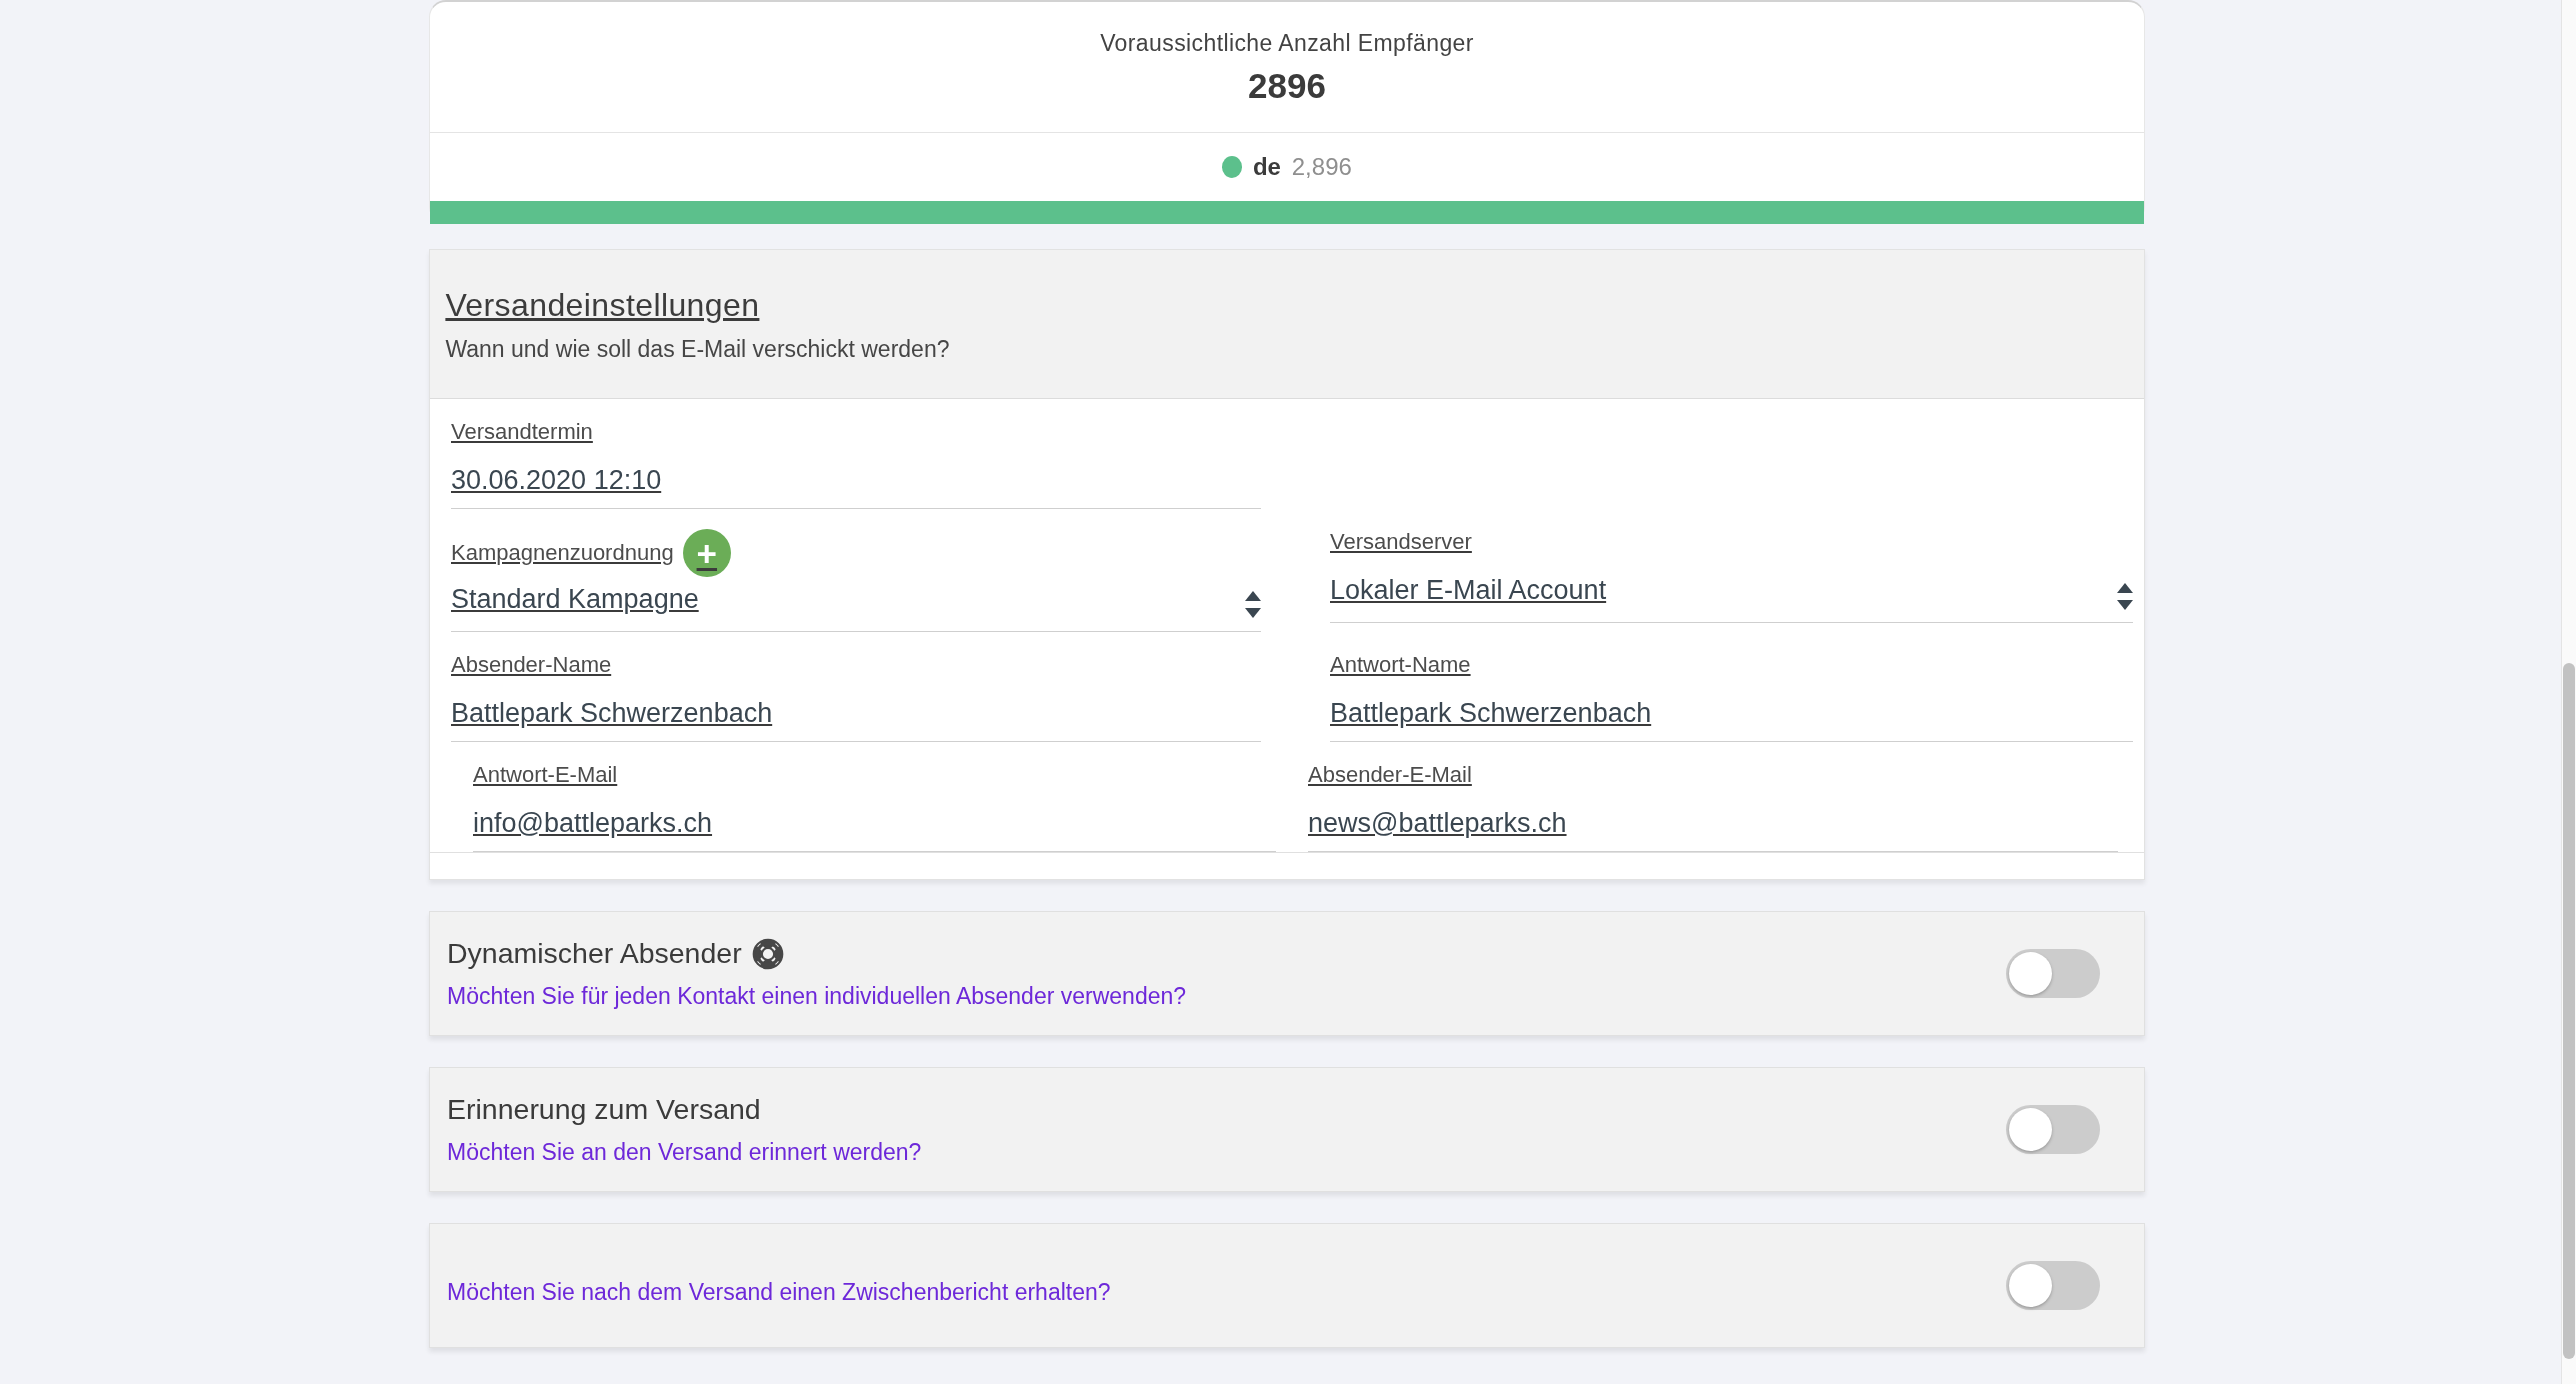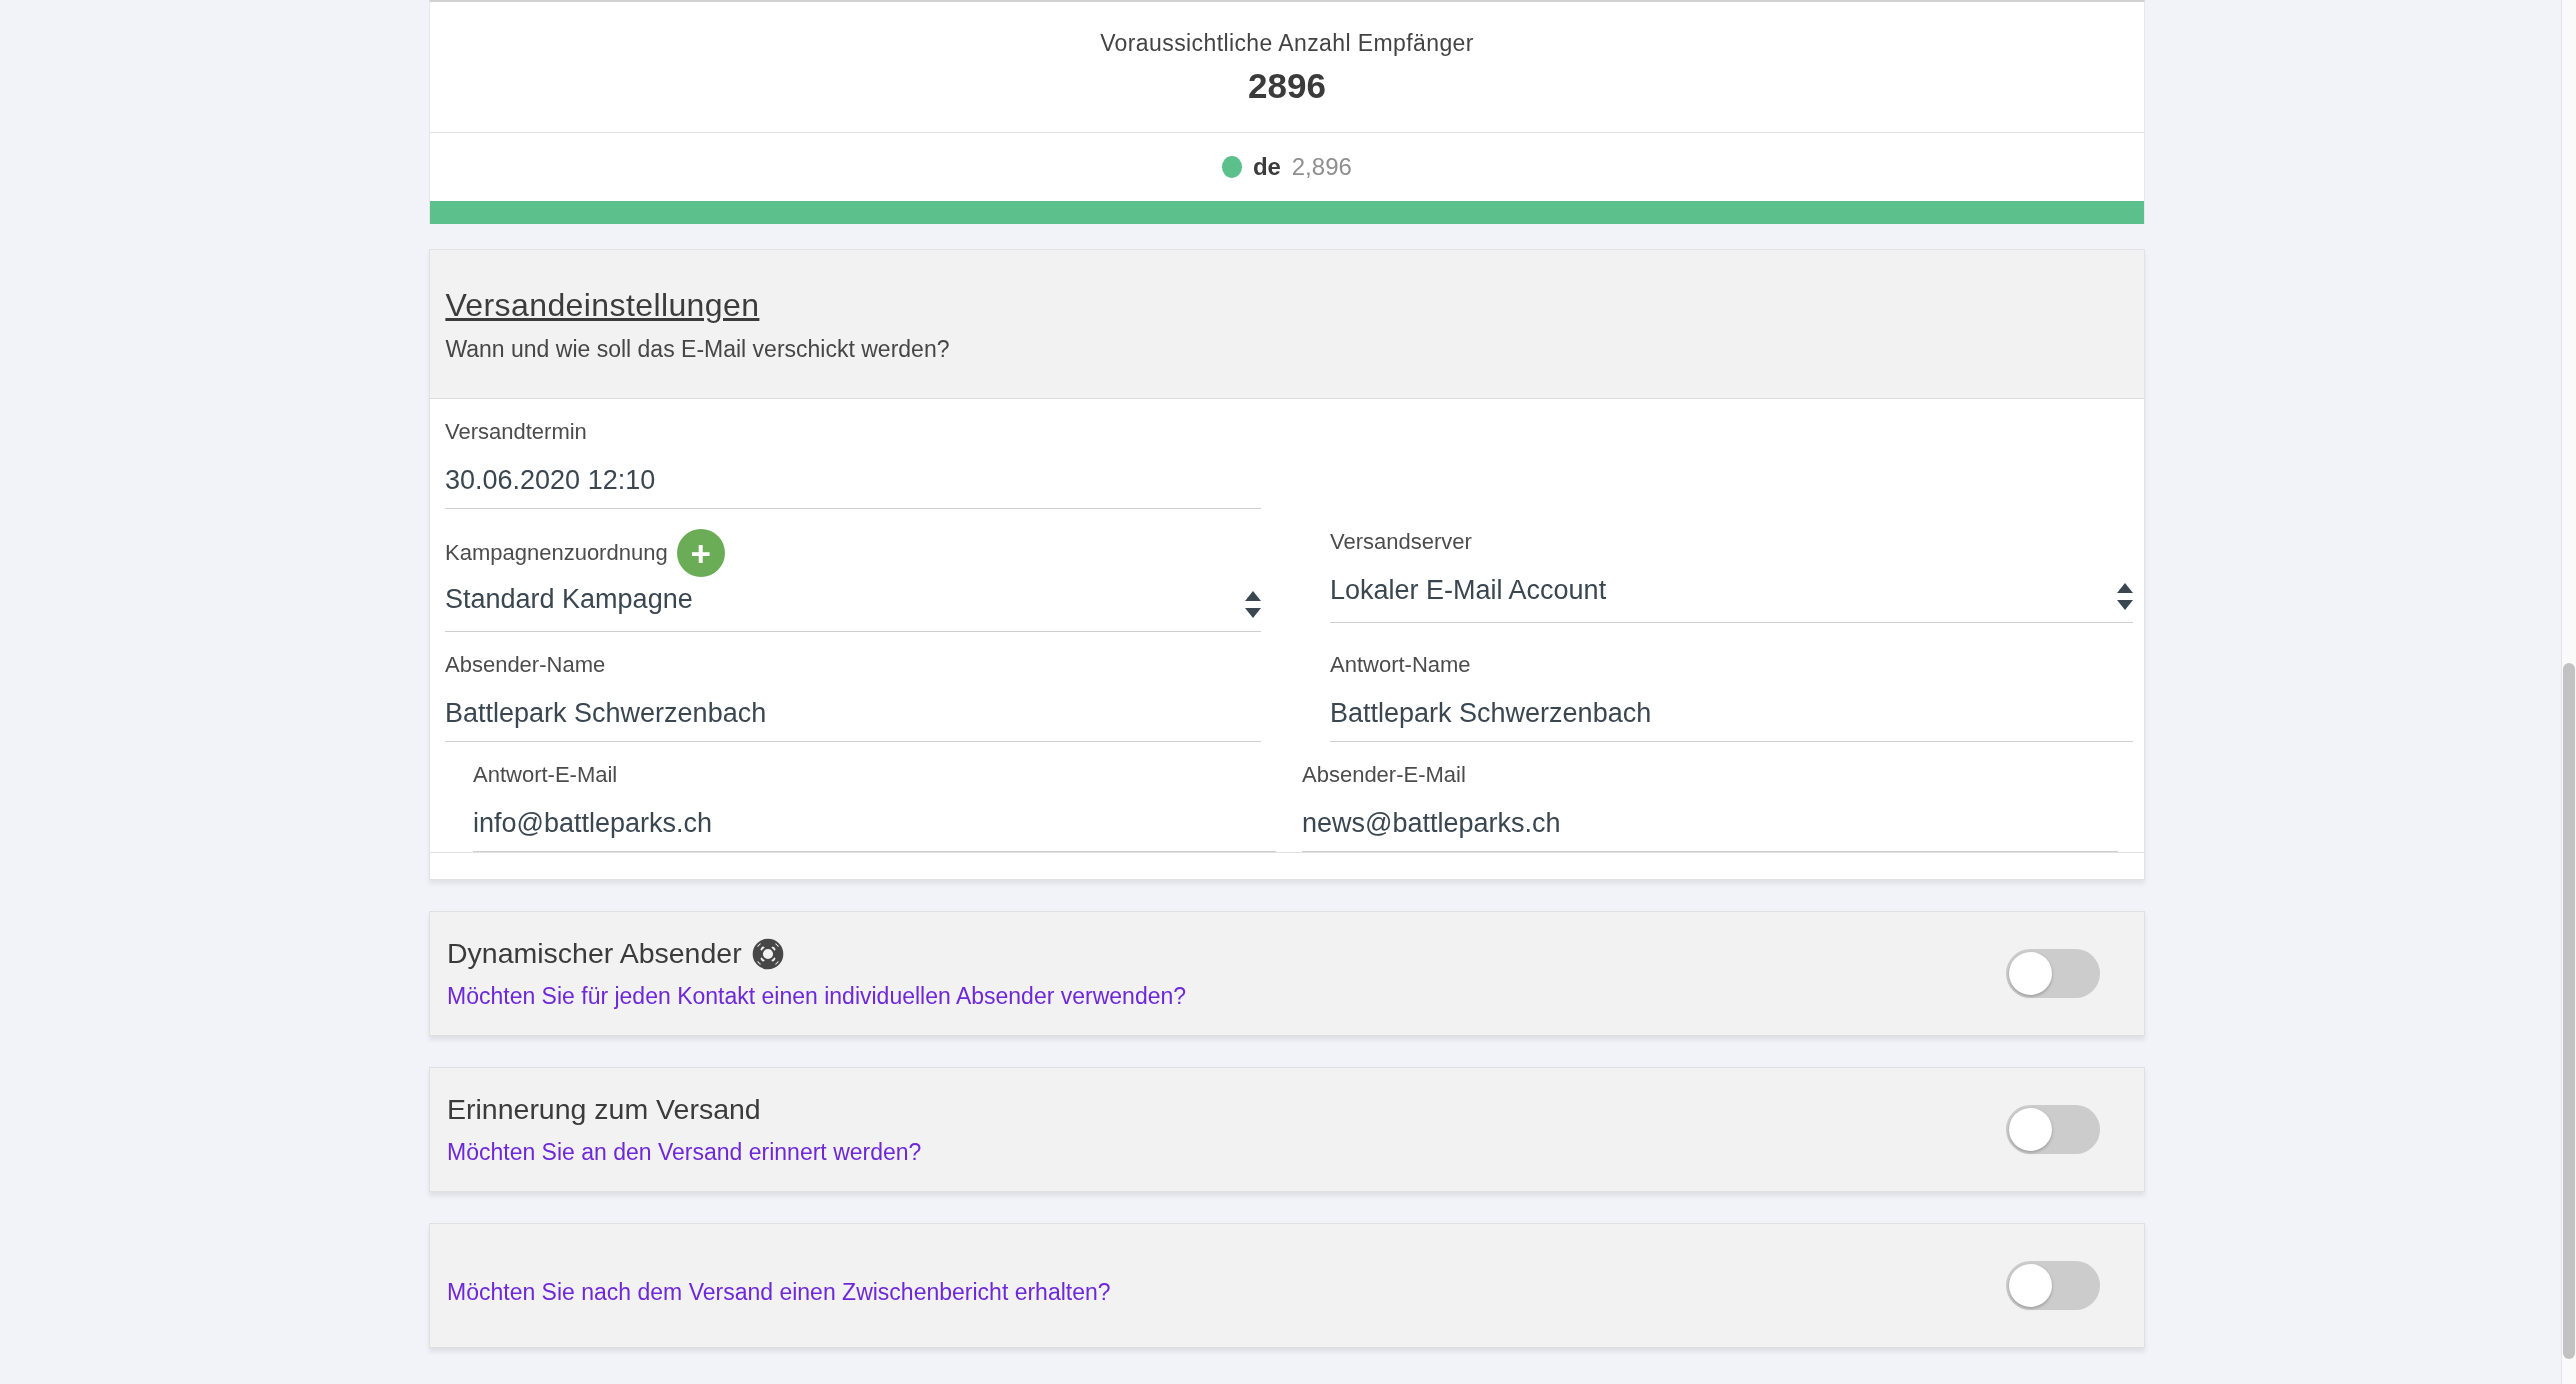--- a/index.html
+++ b/index.html
@@ -11,20 +11,21 @@
     position:relative;
   }
   .content { position:absolute; left:429px; top:0; width:1716px; }
 
   
   .card-stat {
     background:#ffffff;
     border-top:2.3px solid #d2d2d2;
     border-left:0.8px solid #e7e7e7;
     border-right:0.8px solid #e7e7e7;
+    border-radius:17px;
   }
   .stat-block { text-align:center; padding:28px 0 26px; }
   .stat-label { font-size:23px; color:#434343; letter-spacing:0.4px; }
   .stat-value { font-size:35px; font-weight:bold; color:#3b3b3b; margin-top:9.2px; }
   .legend-row {
     border-top:1.5px solid #e4e4e4;
     height:69px;
     display:flex; align-items:center; justify-content:center; gap:10.8px;
   }
   .legend-dot { width:20px; height:21.5px; border-radius:50%; background:var(--green,#5cc08c); }
@@ -41,21 +42,21 @@
   }
   .settings-header {
     background:#f2f2f2;
     border-bottom:1.5px solid #dcdcdc;
     padding:37px 15.4px 35px;
   }
   .settings-title { font-size:32px; color:#3c3c3c; letter-spacing:0.4px;text-decoration:underline; }
   .settings-subtitle { font-size:23px; color:#464646; margin-top:12.3px; }
 
   .form-table { display:flex; flex-wrap:wrap; }
-  .cell { width:50%; padding:20px 26px 0 15px; }
+  .cell { width:50%; padding:20px 26px 0 21px;text-decoration:underline; }
   .cell.right { padding-left:43px; padding-right:10.8px; }
   .field-label { font-size:22px; color:#4c4c4c; display:flex; align-items:center; gap:9.2px; }
   .field-value {
     font-size:27px; color:#3a4650; margin-top:20px;
     padding-bottom:12.3px; border-bottom:1.5px solid #cfcfcf;
     display:flex; align-items:flex-start; justify-content:space-between;
   }
   .last-row-border { width:100%; border-bottom:1.5px solid #e0e0e0; margin-top:0; }
   .card-settings-bottom { height:26px; }
 

